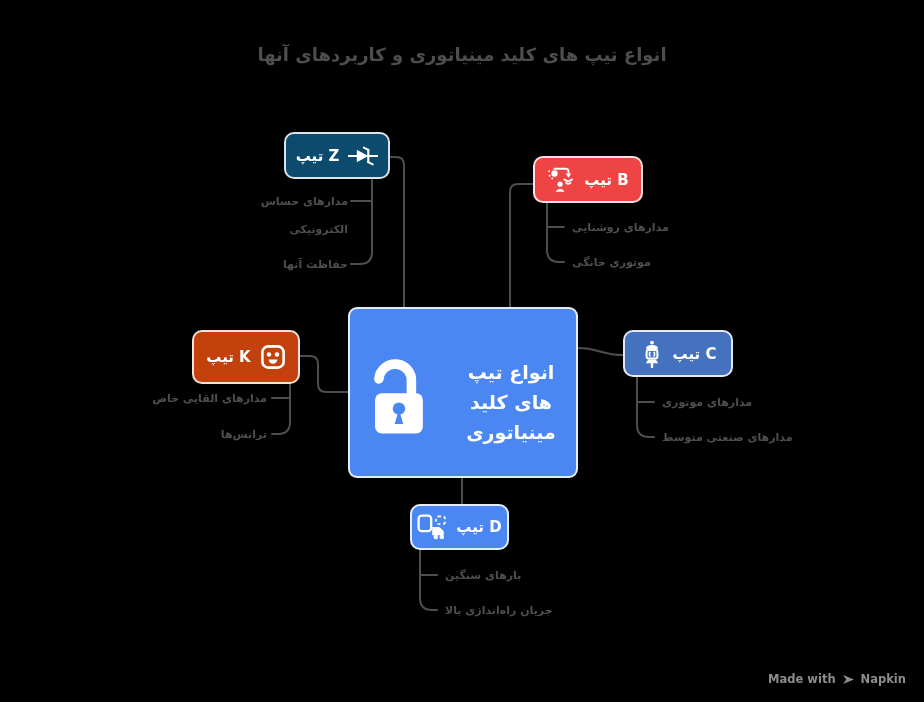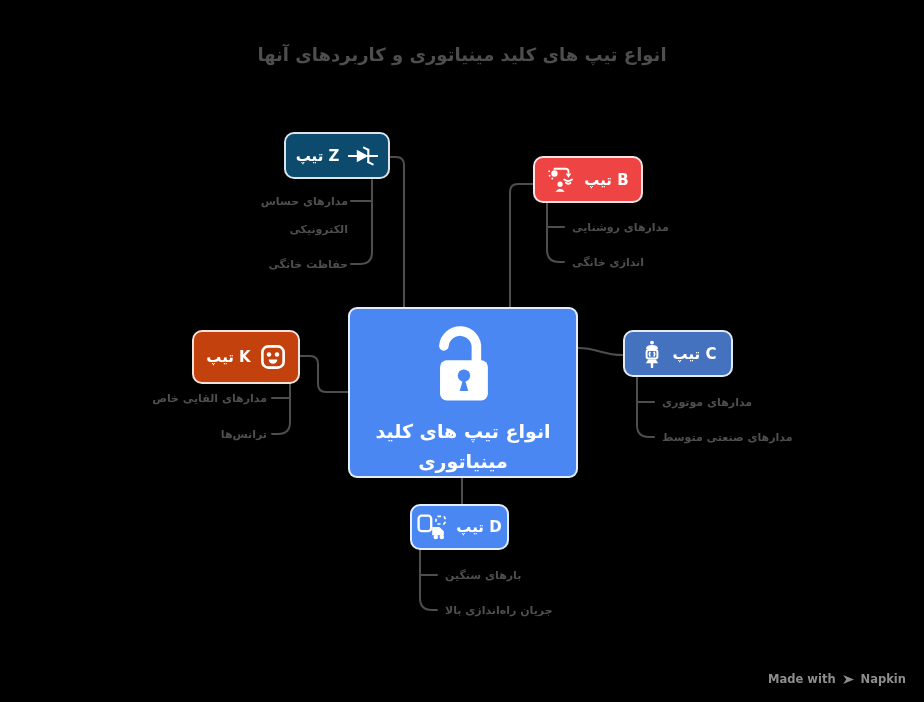--- a/index.html
+++ b/index.html
@@ -19,22 +19,22 @@
   }
   .node .lbl{white-space:nowrap;}
   .node-z{left:284px;top:132px;width:106px;height:47px;background:#0c4a6e;}
   .node-b{left:533px;top:156px;width:110px;height:47px;background:#ef4444;}
   .node-k{left:192px;top:330px;width:108px;height:54px;background:#c2410c;}
   .node-c{left:623px;top:330px;width:110px;height:47px;background:#4472BE;}
   .node-d{left:410px;top:504px;width:99px;height:46px;background:#4A87F3;}
   .center-node{
     position:absolute;left:348px;top:307px;width:230px;height:171px;z-index:3;
     background:#4A87F3;border:2px solid rgba(255,255,255,0.85);border-radius:9px;
-    box-sizing:border-box;display:flex;flex-direction:column;align-items:center;
-    justify-content:space-between;padding-top:14px;
+    box-sizing:border-box;display:flex;flex-direction:row;align-items:center;
+    justify-content:center;padding-top:14px;
   }
   .center-node .clabel{
     direction:rtl;text-align:center;white-space:pre-line;color:#fff;
     font-weight:bold;font-size:19px;line-height:30px;margin-top:4px;
   }
   .sublabel{
     position:absolute;z-index:2;direction:rtl;color:#4f4f4f;
     font-weight:bold;font-size:11px;white-space:nowrap;transform:translateY(-50%);
   }
   .sublabel.multiline{white-space:pre-line;line-height:28px;transform:none;}
@@ -150,24 +150,24 @@
         <path d="M15.2,13 h7.2 l4.4,4.2 v4 H15.2 Z" fill="#fff"></path>
         <circle cx="18.8" cy="23" r="2.3" fill="#fff"></circle>
         <circle cx="24.8" cy="23" r="2.3" fill="#fff"></circle>
       </svg>
     </span>
     <span class="lbl">تیپ D</span>
   </div>
 
   <div class="sublabel multiline" style="right:576px;top:188px;text-align:right;">مدارهای حساس
 الکترونیکی</div>
-  <div class="sublabel" style="right:576px;top:264px;">حفاظت خانگی</div>
+  <div class="sublabel" style="right:576px;top:264px;">حفاظت آنها</div>
 
   <div class="sublabel" style="left:572px;top:227px;">مدارهای روشنایی</div>
-  <div class="sublabel" style="left:572px;top:262px;">اندازی خانگی</div>
+  <div class="sublabel" style="left:572px;top:262px;">موتوری خانگی</div>
 
   <div class="sublabel" style="right:657px;top:398px;">مدارهای القایی خاص</div>
   <div class="sublabel" style="right:657px;top:434px;">ترانس‌ها</div>
 
   <div class="sublabel" style="left:662px;top:402px;">مدارهای موتوری</div>
   <div class="sublabel" style="left:662px;top:437px;">مدارهای صنعتی متوسط</div>
 
   <div class="sublabel" style="left:445px;top:575px;">بارهای سنگین</div>
   <div class="sublabel" style="left:445px;top:610px;">جریان راه‌اندازی بالا</div>
 

